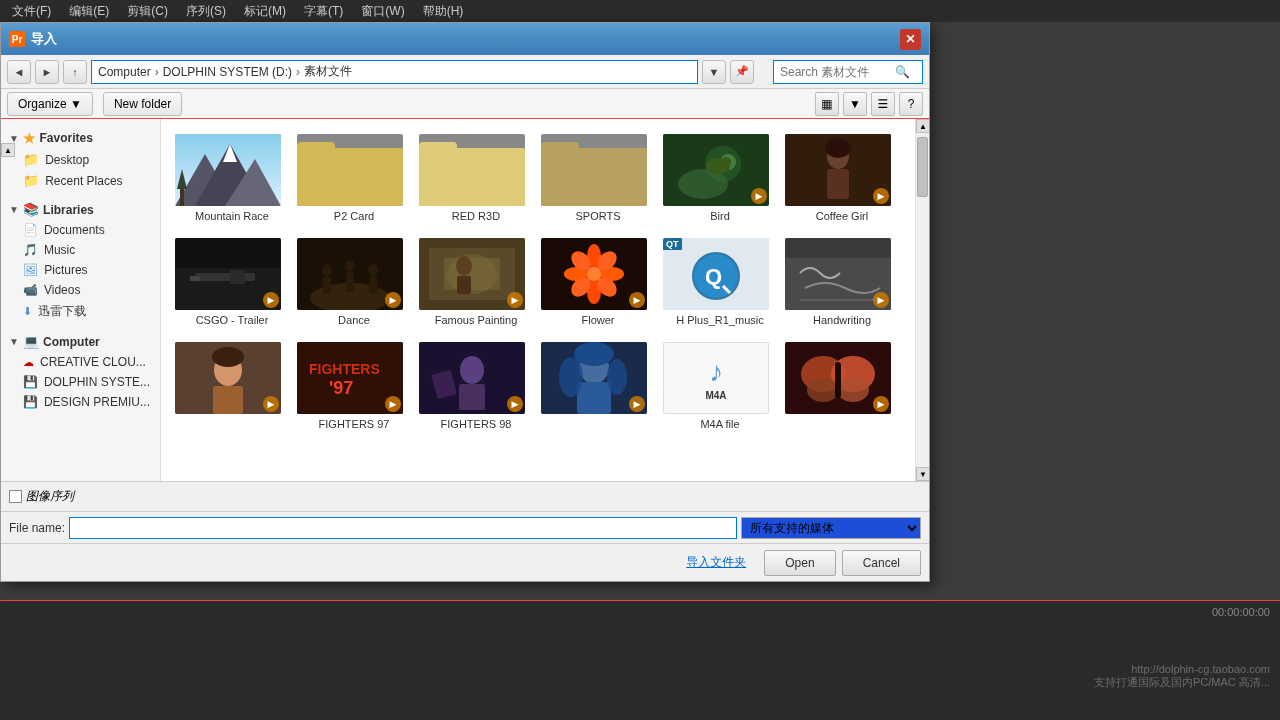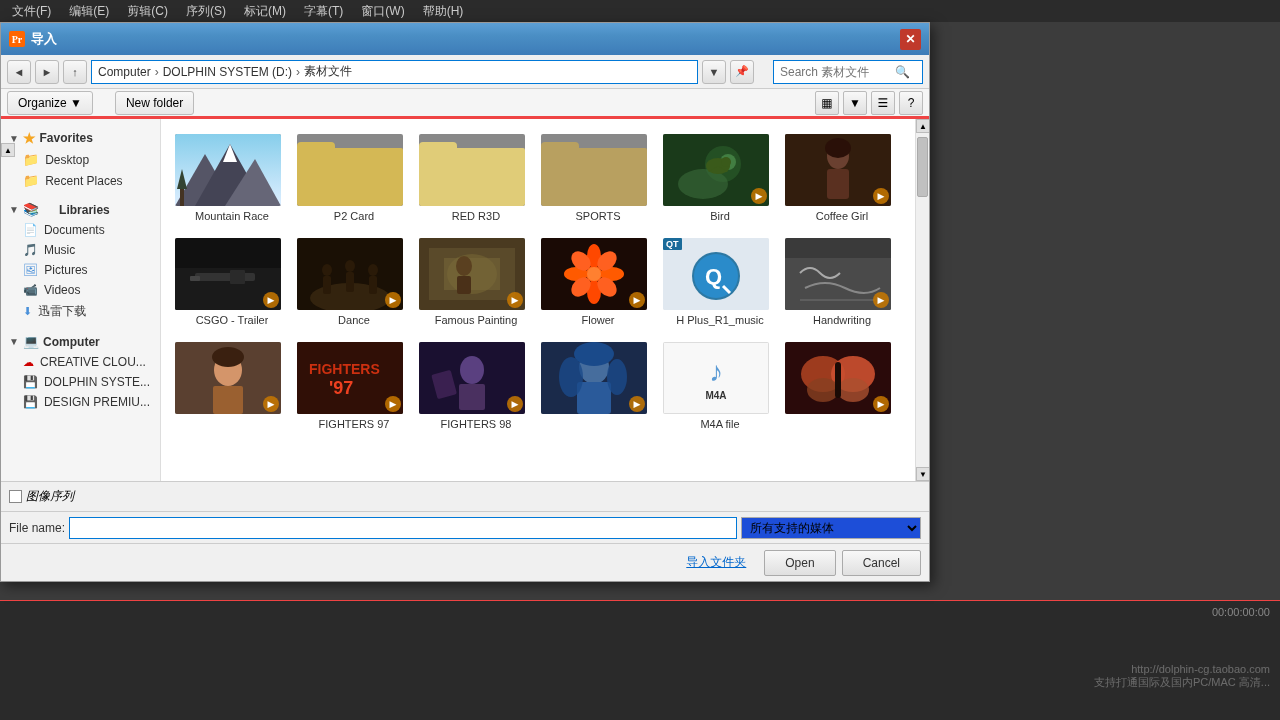--- a/index.html
+++ b/index.html
@@ -79,21 +79,20 @@
       margin-right: 6px;
       background: #ff6600;
       display: inline-block;
       border-radius: 2px;
       font-size: 10px;
       display: flex;
       align-items: center;
       justify-content: center;
       color: #fff;
       font-weight: bold;
-      font-family: Liberation Serif, serif;
     }
     .dialog-titlebar .spacer { flex: 1; }
     .close-btn {
       width: 21px;
       height: 21px;
       background: #c0392b;
       color: #fff;
       border: none;
       border-radius: 2px;
       cursor: pointer;
@@ -155,25 +154,25 @@
       border: none;
       outline: none;
       width: 120px;
       font-size: 12px;
     }
 
     
     .toolbar {
       height: 30px;
       background: #f5f5f5;
-      border-bottom: 3px solid #ef4444;
+      border-bottom: 1px solid #ef4444;
       display: flex;
       align-items: center;
       padding: 0 6px;
-      gap: 22px;
+      gap: 10px;
     }
     .toolbar-btn {
       height: 24px;
       padding: 0 10px;
       border: 1px solid #bbb;
       background: linear-gradient(to bottom, #f8f8f8, #e8e8e8);
       border-radius: 3px;
       cursor: pointer;
       font-size: 12px;
       display: flex;
@@ -581,21 +580,21 @@
         <div class="sidebar-item">
           <span class="icon-folder">📁</span>
           <span>Recent Places</span>
         </div>
       </div>
 
       <div class="sidebar-section">
         <div class="sidebar-header">
           <span class="chevron">▼</span>
           <span class="icon-lib">📚</span>
-          <span style="margin-left:20px;">Libraries</span>
+          <span style="margin-left:4px;">Libraries</span>
         </div>
         <div class="sidebar-item">
           <span class="icon-doc">📄</span>
           <span>Documents</span>
         </div>
         <div class="sidebar-item">
           <span class="icon-music">🎵</span>
           <span>Music</span>
         </div>
         <div class="sidebar-item">

